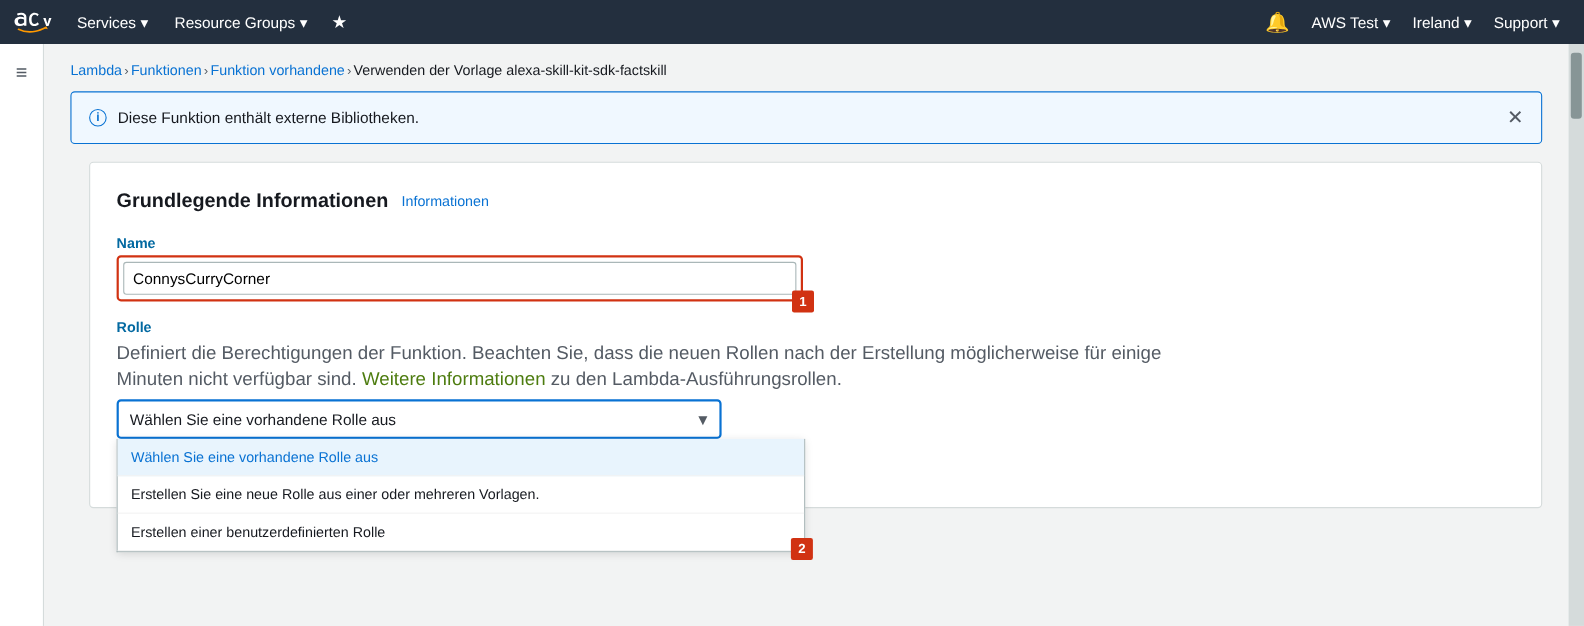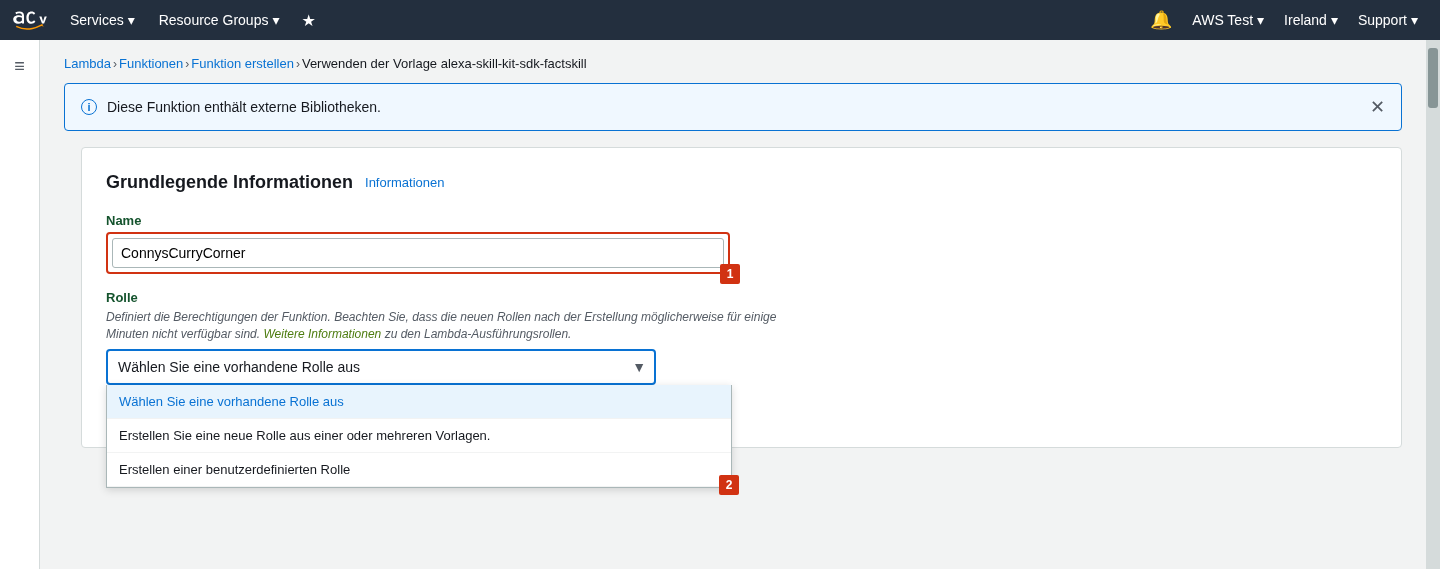--- a/index.html
+++ b/index.html
@@ -156,29 +156,28 @@
       cursor: pointer;
     }
 
     
     .form-field {
       margin-bottom: 16px;
     }
     .field-label {
       font-size: 13px;
       font-weight: 600;
-      color: #14532d;
+      color: #0369a1;
       margin-bottom: 4px;
     }
     .field-desc {
-      font-size: 12px;
+      font-size: 17px;
       color: #545b64;
       margin-bottom: 6px;
       line-height: 1.4;
-      font-style: italic;
     }
     .field-desc a {
       color: #4d7c0f;
       text-decoration: none;
     }
 
     
     .name-input-wrapper {
       border: 2px solid #d13212;
       border-radius: 4px;
@@ -375,21 +374,21 @@
     <span>≡</span>
   </div>
 
   <div class="main-content">
 
     <div class="breadcrumb">
       <a>Lambda</a>
       <span class="separator">›</span>
       <a>Funktionen</a>
       <span class="separator">›</span>
-      <a>Funktion erstellen</a>
+      <a>Funktion vorhandene</a>
       <span class="separator">›</span>
       <span class="current">Verwenden der Vorlage alexa-skill-kit-sdk-factskill</span>
     </div>
 
     <div class="info-banner">
       <div class="info-banner-left">
         <span class="info-circle">i</span>
         <span class="info-text">Diese Funktion enthält externe Bibliotheken.</span>
       </div>
       <button class="close-btn">✕</button>

